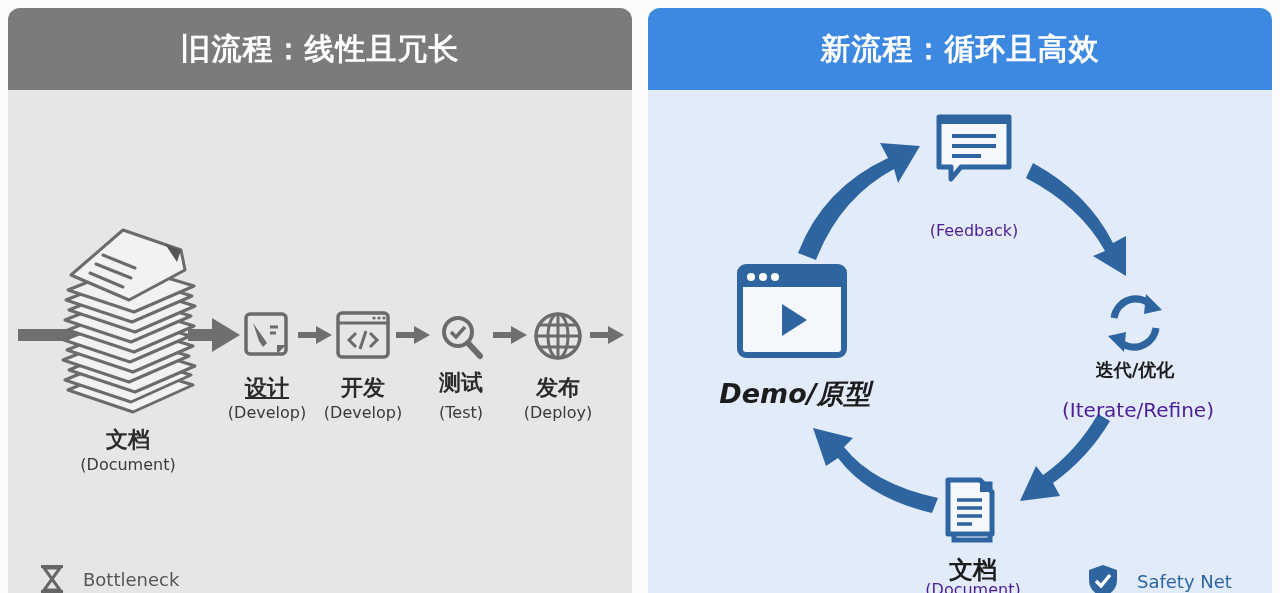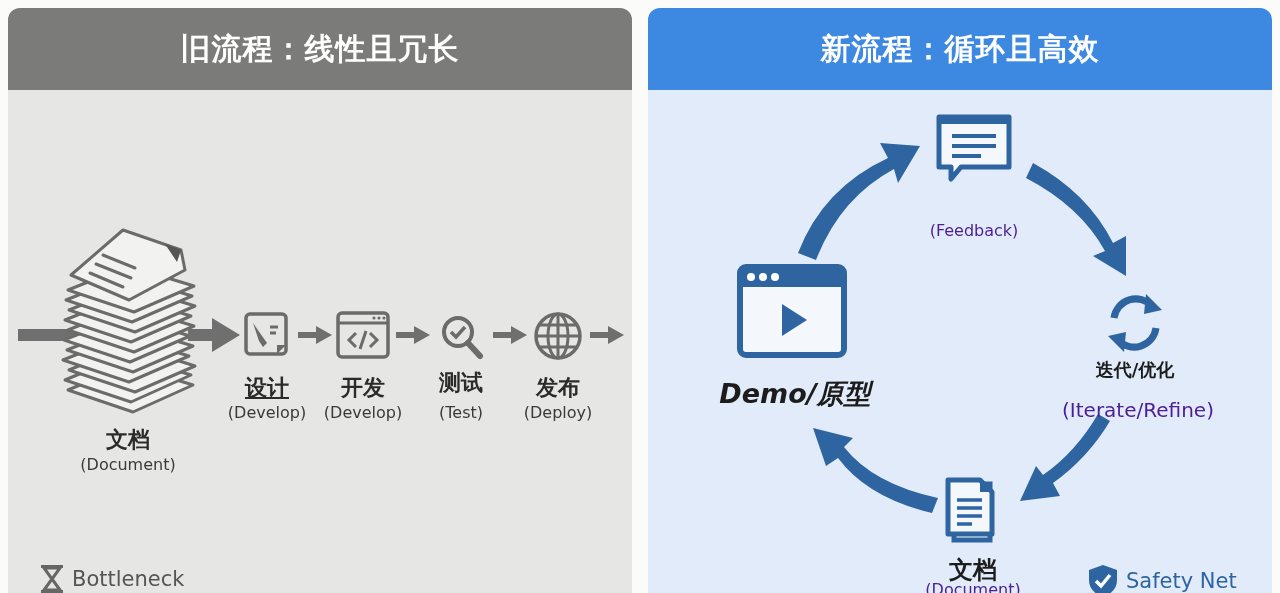--- a/index.html
+++ b/index.html
@@ -15,21 +15,21 @@
   .panel-right .panel-header { background: #3d88e0; }
   .panel-header span { color: #ffffff; font-size: 30px; font-weight: bold; letter-spacing: 1px; }
 
   .abs { position: absolute; }
   .label-cn { position: absolute; text-align: center; color: #1c1c1c; font-weight: bold; white-space: nowrap; }
   .label-en { position: absolute; text-align: center; color: #4c1d95; white-space: nowrap; }
 
   .left-text-cn { font-size: 22px; color: #2b2b2b; }
   .left-text-en { font-size: 16px; color: #3a3a3a; }
 
-  .footer-note { position: absolute; display: flex; align-items: center; gap: 8px; font-size: 21px; white-space: nowrap; }
+  .footer-note { position: absolute; display: flex; align-items: center; gap: 19px; font-size: 18px; white-space: nowrap; }
 </style>
 </head>
 <body>
 
 <div class="panel panel-left">
   <div class="panel-header">
     <span>旧流程：线性且冗长</span>
   </div>
 
   <svg class="abs" style="left:10px;top:316px;" width="60" height="22">

